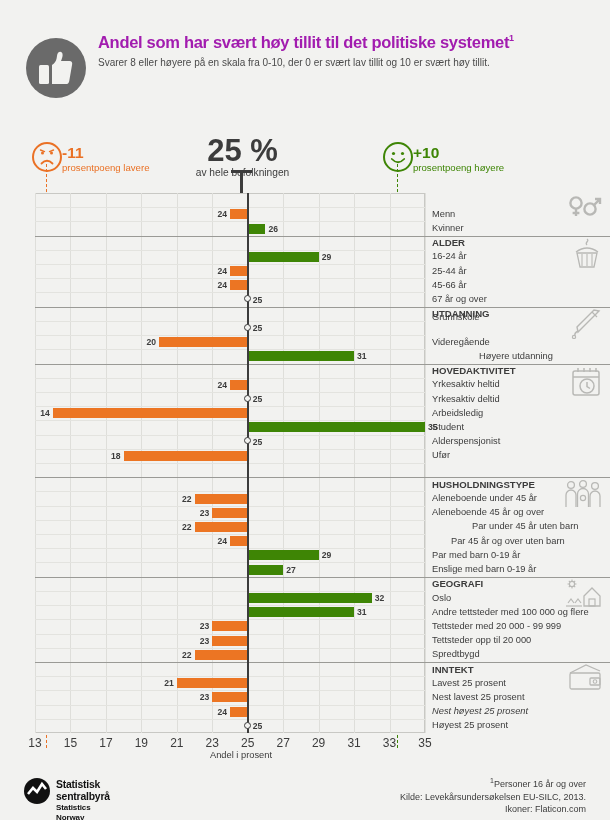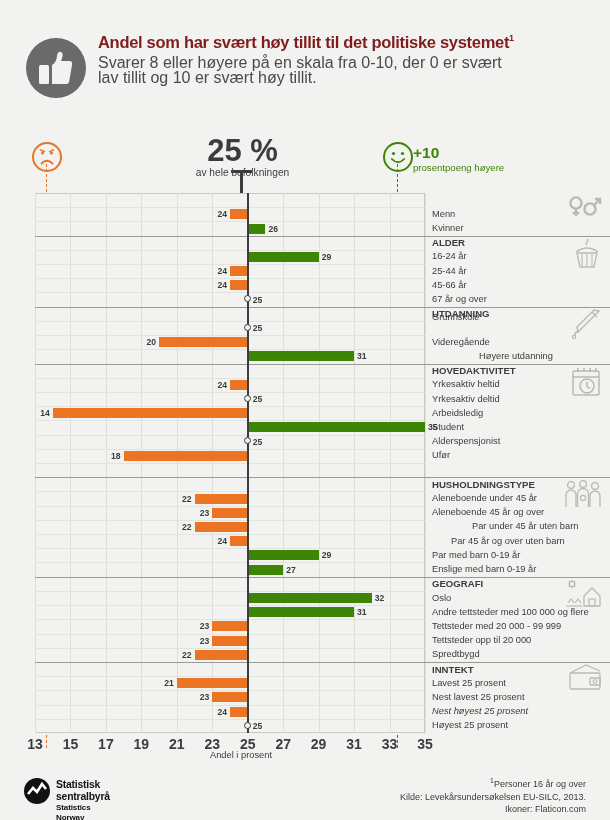--- a/index.html
+++ b/index.html
@@ -15,26 +15,26 @@
   
   #header { position: absolute; left: 0; top: 28px; width: 610px; height: 86px; }
   #thumb-badge {
     position: absolute; left: 26px; top: 10px;
     width: 60px; height: 60px; border-radius: 50%;
     background: #6a6a6a;
   }
   #thumb-badge svg { position: absolute; left: 13px; top: 12px; }
   #title-block { position: absolute; left: 98px; top: 0px; width: 480px; }
   #main-title {
-    font-size: 16.5px; font-weight: bold; color: #7f1d1d;
+    font-size: 16.5px; font-weight: bold; color: #a21caf;
     letter-spacing: -0.3px; line-height: 20px; white-space: nowrap;
   }
   #main-title sup { font-size: 9px; vertical-align: super; }
   #subtitle {
-    margin-top: 3px; font-size: 16px; color: #4a4a4a;
+    margin-top: 3px; font-size: 10px; color: #4a4a4a;
     line-height: 15px; width: 415px;
   }
 
   
   #legend { position: absolute; left: 0; top: 134px; width: 610px; height: 56px; }
   .legend-face { position: absolute; width: 30px; height: 30px; border-radius: 50%; }
   .legend-face.neg { border: 2.2px solid #ea7125; left: 32px; top: 8px; }
   .legend-face.pos { border: 2.2px solid #3e8505; left: 383px; top: 8px; }
   .legend-txt { position: absolute; }
   .legend-num { font-size: 15.5px; font-weight: bold; line-height: 15px; }
@@ -78,21 +78,21 @@
   }
 
   
   #labels { position: absolute; left: 432px; top: 193px; width: 178px; height: 540px; }
   .rowlabel { position: absolute; left: 0; font-size: 9.3px; color: #3c3c3c; line-height: 11px; white-space: nowrap; }
   .rowlabel.head { font-weight: bold; font-size: 9.6px; }
   .cat-icon { position: absolute; right: 8px; opacity: 0.55; }
 
   
   #axis { position: absolute; left: 35px; top: 736px; width: 390px; height: 30px; }
-  .tick { position: absolute; top: 0; font-size: 14px; color: #3c3c3c; font-weight: bold;
+  .tick { position: absolute; top: 0; font-size: 12px; color: #3c3c3c; font-weight: normal;
           transform: translateX(-50%); }
   #axis-title { position: absolute; left: 206px; top: 14px; font-size: 9.3px; color: #3c3c3c;
                 transform: translateX(-50%); white-space: nowrap; }
 
   
   #footer { position: absolute; left: 0; top: 775px; width: 610px; height: 45px; }
   #ssb-logo { position: absolute; left: 24px; top: 2px; }
   #ssb-mark { position: absolute; left: 0; top: 1px; width: 26px; height: 26px; border-radius: 50%; background: #111; }
   #ssb-text { position: absolute; left: 32px; top: 2px; }
   #ssb-no { font-size: 10.4px; font-weight: bold; color: #111; line-height: 12px; letter-spacing: -0.2px; }
@@ -119,20 +119,24 @@
   </div>
 
   <div id="legend">
     <div class="legend-face neg">
       <svg width="26" height="26" viewBox="0 0 26 26" aria-hidden="true">
         <circle cx="8.5" cy="9" r="1.5" fill="#ea7125"></circle>
         <circle cx="17.5" cy="9" r="1.5" fill="#ea7125"></circle>
         <path d="M6.5 6 L10.5 7.6 M19.5 6 L15.5 7.6" stroke="#ea7125" stroke-width="1.4" fill="none" stroke-linecap="round"></path>
         <path d="M7.5 19.5 Q13 14 18.5 19.5" stroke="#ea7125" stroke-width="1.8" fill="none" stroke-linecap="round"></path>
       </svg>
+    </div>
+    <div class="legend-txt" id="legend-neg-txt">
+      <div class="legend-num">-11</div>
+      <div class="legend-sub">prosentpoeng lavere</div>
     </div>
 
     <div id="center-label">
       <div id="center-pct">25 %</div>
       <div id="center-sub">av hele befolkningen</div>
     </div>
 
     <div class="legend-face pos">
       <svg width="26" height="26" viewBox="0 0 26 26" aria-hidden="true">
         <circle cx="8.5" cy="9.5" r="1.6" fill="#3e8505"></circle>

